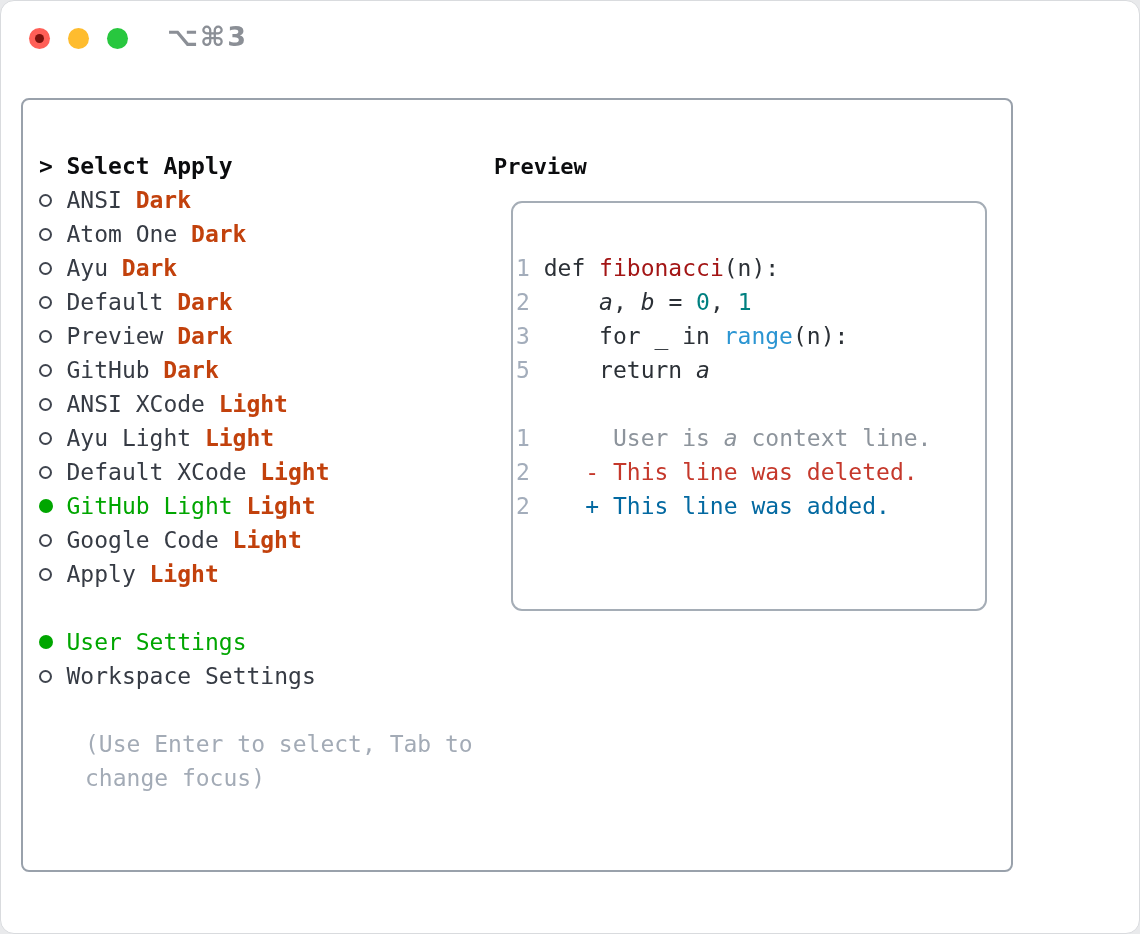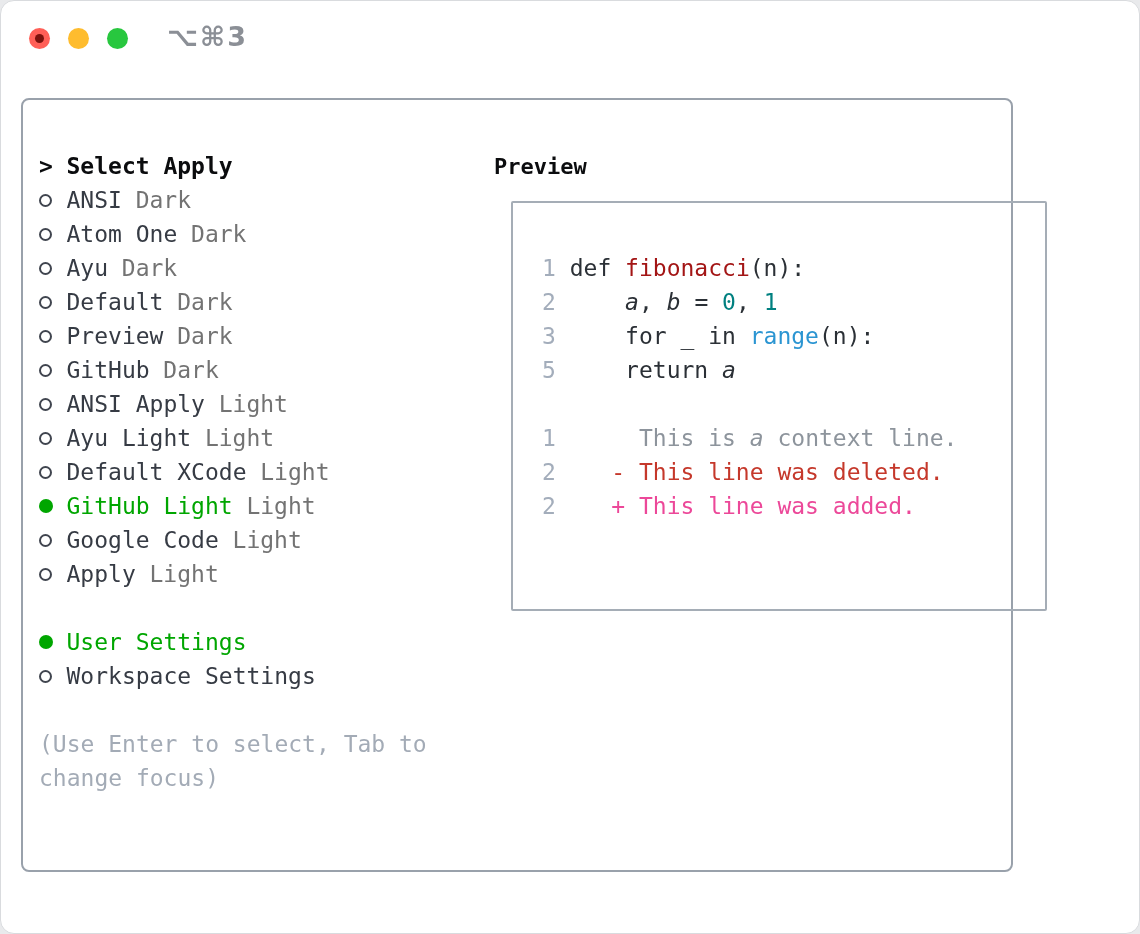--- a/index.html
+++ b/index.html
@@ -38,45 +38,45 @@
   .row{height:34px;display:flex;align-items:center;white-space:pre;font-size:23px;}
   .spacer{height:34px;}
   
   .left{position:absolute;left:16px;top:49px;}
   .marker{width:27.5px;display:flex;align-items:center;flex:none;}
   .prompt{color:#0b0c0e;font-weight:bold;}
   .ring{width:13px;height:13px;border:2.5px solid #40454f;border-radius:50%;box-sizing:border-box;}
   .dot{width:14px;height:14px;border-radius:50%;background:#00a600;}
   .hdr{color:#0b0c0e;font-weight:bold;}
   .name{color:#363b44;}
-  .tag{color:#737373;margin-left:13.75px;}
+  .tag{color:#c2410c;margin-left:13.75px;font-weight:bold;}
   .sel .name{color:#00a600;}
   .subhdr{color:#0e0f11;}
-  .hint{color:#a3abb6;}
+  .hint{color:#a3abb6;margin-left:46px;}
   
   .preview-label{
     position:absolute;left:471px;top:49px;height:34px;display:flex;align-items:center;
     font-size:22px;font-weight:bold;color:#0b0c0e;
   }
   .preview-box{
-    position:absolute;left:488px;top:101px;width:536px;height:410px;
-    border:2px solid #a5adb6;border-radius:2px;box-sizing:border-box;
-    padding:48px 0 0 29px;overflow:hidden;
+    position:absolute;left:488px;top:101px;width:476px;height:410px;
+    border:2px solid #a5adb6;border-radius:11px;box-sizing:border-box;
+    padding:48px 0 0 3px;overflow:hidden;
   }
   .cl{height:34px;line-height:34px;white-space:pre;font-size:23px;}
   .ln{color:#a3adbb;}
   .fg{color:#2b3036;}
   .fn{color:#a31515;}
   .num{color:#008080;}
   .kb{color:#2b95d2;text-align:center;}
   .var{color:#2b3036;font-style:italic;}
   .ctx{color:#8d949c;}
   .ctxv{color:#8d949c;font-style:italic;}
   .del{color:#c5382b;}
-  .add{color:#ec4899;}
+  .add{color:#0369a1;}
 </style>
 </head>
 <body>
 
 <div class="window">
 
   <div class="titlebar">
     <div class="traffic">
       <div class="light red"></div>
       <div class="light yellow"></div>
@@ -105,21 +105,21 @@
       <div class="row item">
         <span class="marker"><span class="ring"></span></span><span class="name">Default</span><span class="tag">Dark</span>
       </div>
       <div class="row item">
         <span class="marker"><span class="ring"></span></span><span class="name">Preview</span><span class="tag">Dark</span>
       </div>
       <div class="row item">
         <span class="marker"><span class="ring"></span></span><span class="name">GitHub</span><span class="tag">Dark</span>
       </div>
       <div class="row item">
-        <span class="marker"><span class="ring"></span></span><span class="name">ANSI Apply</span><span class="tag">Light</span>
+        <span class="marker"><span class="ring"></span></span><span class="name">ANSI XCode</span><span class="tag">Light</span>
       </div>
       <div class="row item">
         <span class="marker"><span class="ring"></span></span><span class="name">Ayu Light</span><span class="tag">Light</span>
       </div>
       <div class="row item">
         <span class="marker"><span class="ring"></span></span><span class="name">Default XCode</span><span class="tag">Light</span>
       </div>
       <div class="row item sel">
         <span class="marker"><span class="dot"></span></span><span class="name">GitHub Light</span><span class="tag">Light</span>
       </div>
@@ -146,19 +146,19 @@
     </div>
 
     <div class="preview-label">Preview</div>
 
     <div class="preview-box">
       <div class="cl"><span class="ln">1</span><span class="fg"> def </span><span class="fn">fibonacci</span><span class="fg">(n):</span></div>
       <div class="cl"><span class="ln">2</span><span class="fg">     </span><span class="var">a</span><span class="fg">, </span><span class="var">b</span><span class="fg"> = </span><span class="num">0</span><span class="fg">, </span><span class="num">1</span></div>
       <div class="cl"><span class="ln">3</span><span class="fg">     for _ in </span><span class="kb">range</span><span class="fg">(n):</span></div>
       <div class="cl"><span class="ln">5</span><span class="fg">     return </span><span class="var">a</span></div>
       <div class="cl"></div>
-      <div class="cl"><span class="ln">1</span><span class="ctx">      This is </span><span class="ctxv">a</span><span class="ctx"> context line.</span></div>
+      <div class="cl"><span class="ln">1</span><span class="ctx">      User is </span><span class="ctxv">a</span><span class="ctx"> context line.</span></div>
       <div class="cl"><span class="ln">2</span><span class="del">    - This line was deleted.</span></div>
       <div class="cl"><span class="ln">2</span><span class="add">    + This line was added.</span></div>
     </div>
 
   </div>
 </div>
 
 </body></html>

